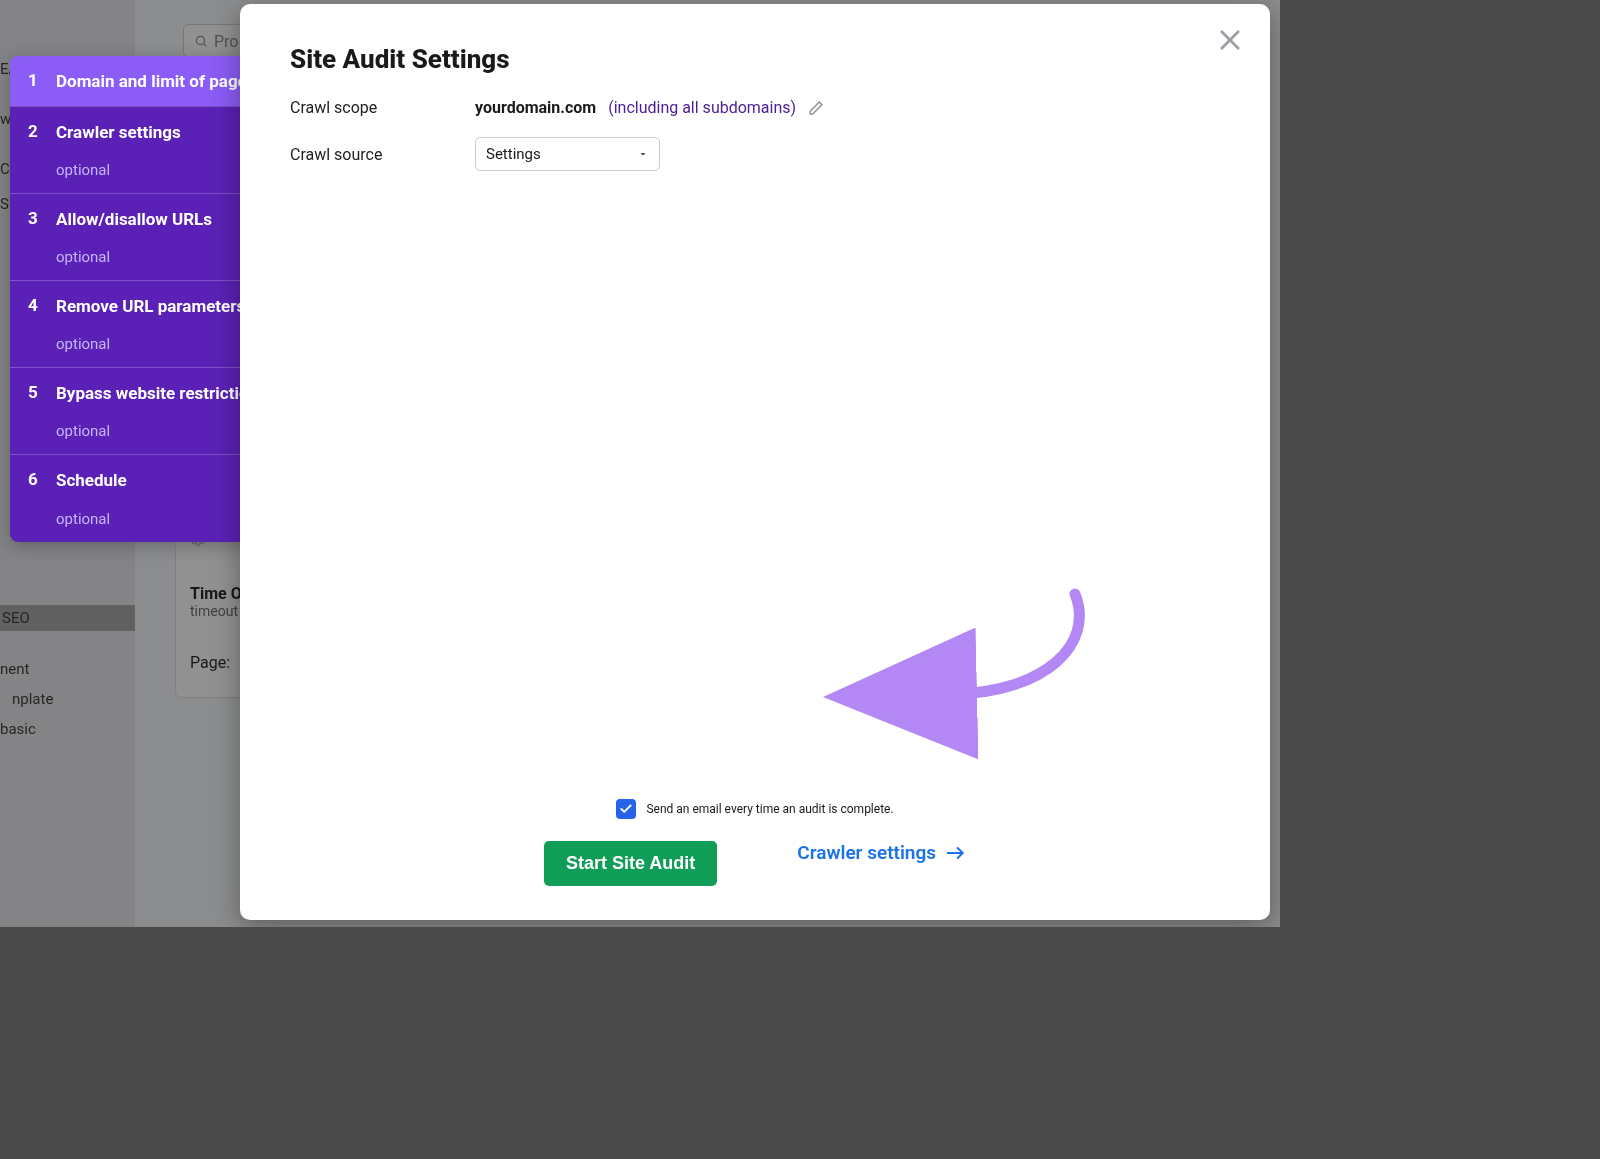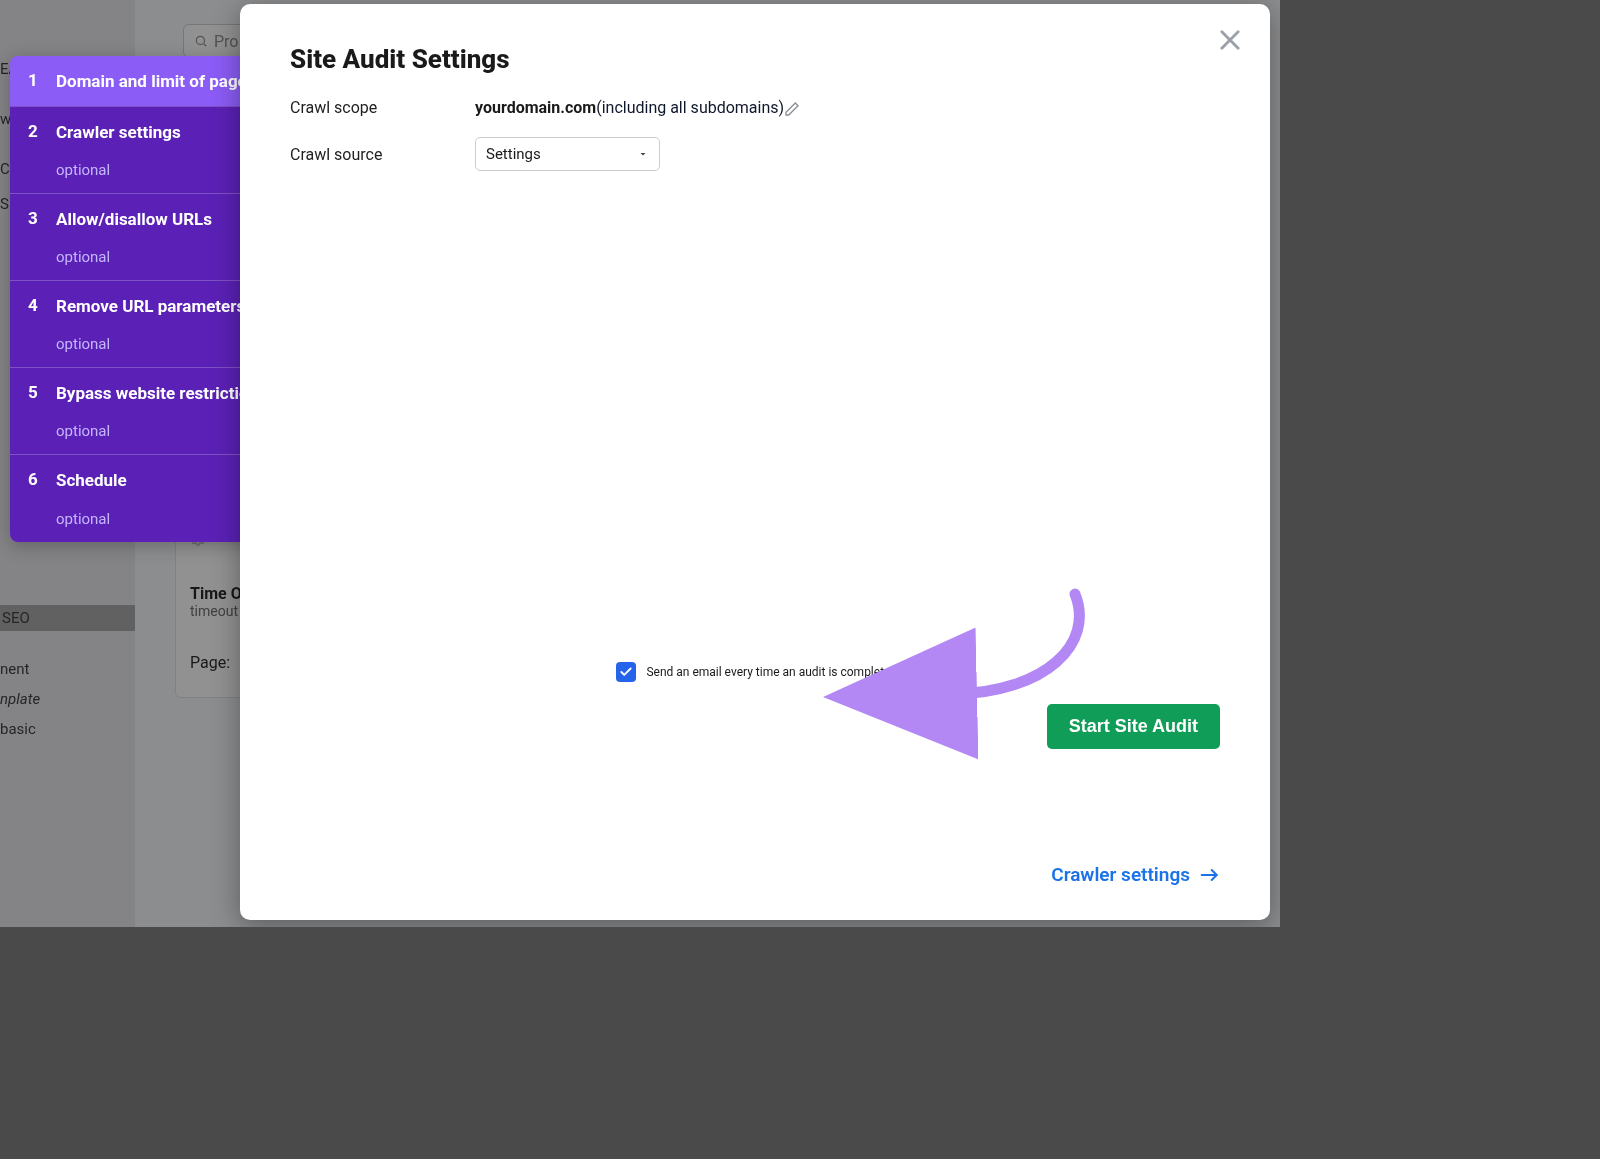--- a/index.html
+++ b/index.html
@@ -97,23 +97,23 @@
 
   .modal h1 { font-size: 26px; font-weight: 800; margin-bottom: 24px; }
   .modal h2 { font-size: 23px; font-weight: 700; margin-bottom: 26px; }
 
   .field-row {
     display: flex; align-items: center;
     margin-bottom: 20px;
     font-size: 16px;
   }
   .field-label { width: 185px; color: #222; }
-  .field-value { display: flex; align-items: flex-end; gap: 0; }
+  .field-value { display: flex; align-items: center; gap: 12px; }
   .domain-strong { font-weight: 700; }
-  .domain-note { color: #0f172a; }
+  .domain-note { color: #4c1d95; }
   .pencil-icon { width: 16px; height: 16px; color: #8a8f98; cursor: pointer; }
 
   .select {
     width: 185px; height: 34px;
     border: 1px solid #c9ccd1; border-radius: 5px;
     background: #fff;
     display: flex; align-items: center; justify-content: space-between;
     padding: 0 10px; font-size: 15px;
     cursor: pointer;
   }
@@ -128,23 +128,22 @@
     gap: 10px; font-size: 12px; margin-bottom: 22px;
   }
   .checkbox {
     width: 20px; height: 20px; border-radius: 4px;
     background: #2563eb; display: flex; align-items: center; justify-content: center;
     cursor: pointer;
   }
   .checkbox svg { width: 14px; height: 14px; color: #fff; }
 
   .actions {
-    display: flex; align-items: flex-end; justify-content: center;
-    gap: 114px;
-    flex-direction: column;
+    display: flex; align-items: flex-start; justify-content: center;
+    gap: 80px;
   }
   .btn-primary {
     background: #0f9d58; color: #fff;
     border: none; border-radius: 5px;
     padding: 12px 22px; font-size: 18px; font-weight: 600;
     cursor: pointer;
   }
   .link-next {
     color: #1a73e8; font-size: 19px; font-weight: 600;
     display: flex; align-items: center; gap: 10px;
@@ -187,21 +186,21 @@
     <div style="color:#666;font-size:14px;">timeout</div>
     <div style="margin-top:34px;">Page:</div>
   </div>
 
   <div class="bg-snip" style="left:0;top:60px;">EA</div>
   <div class="bg-snip" style="left:0;top:110px;">w</div>
   <div class="bg-snip" style="left:0;top:160px;">C</div>
   <div class="bg-snip" style="left:0;top:195px;">Sh</div>
   <div class="bg-snip" style="left:0;top:605px;background:#a3a3a3;width:135px;height:26px;padding:4px 2px;">SEO</div>
   <div class="bg-snip" style="left:0;top:660px;">nent</div>
-  <div class="bg-snip" style="left:0;top:690px;font-style:italic;">nplate</div>
+  <div class="bg-snip" style="left:12px;top:690px;">nplate</div>
   <div class="bg-snip" style="left:0;top:720px;">basic</div>
 </div>
 
 <div class="overlay"></div>
 
 <div class="wizard">
   <div class="wiz-step active">
     <div class="wiz-num">1</div>
     <div class="wiz-body">
       <div class="wiz-title">Domain and limit of pages</div>

